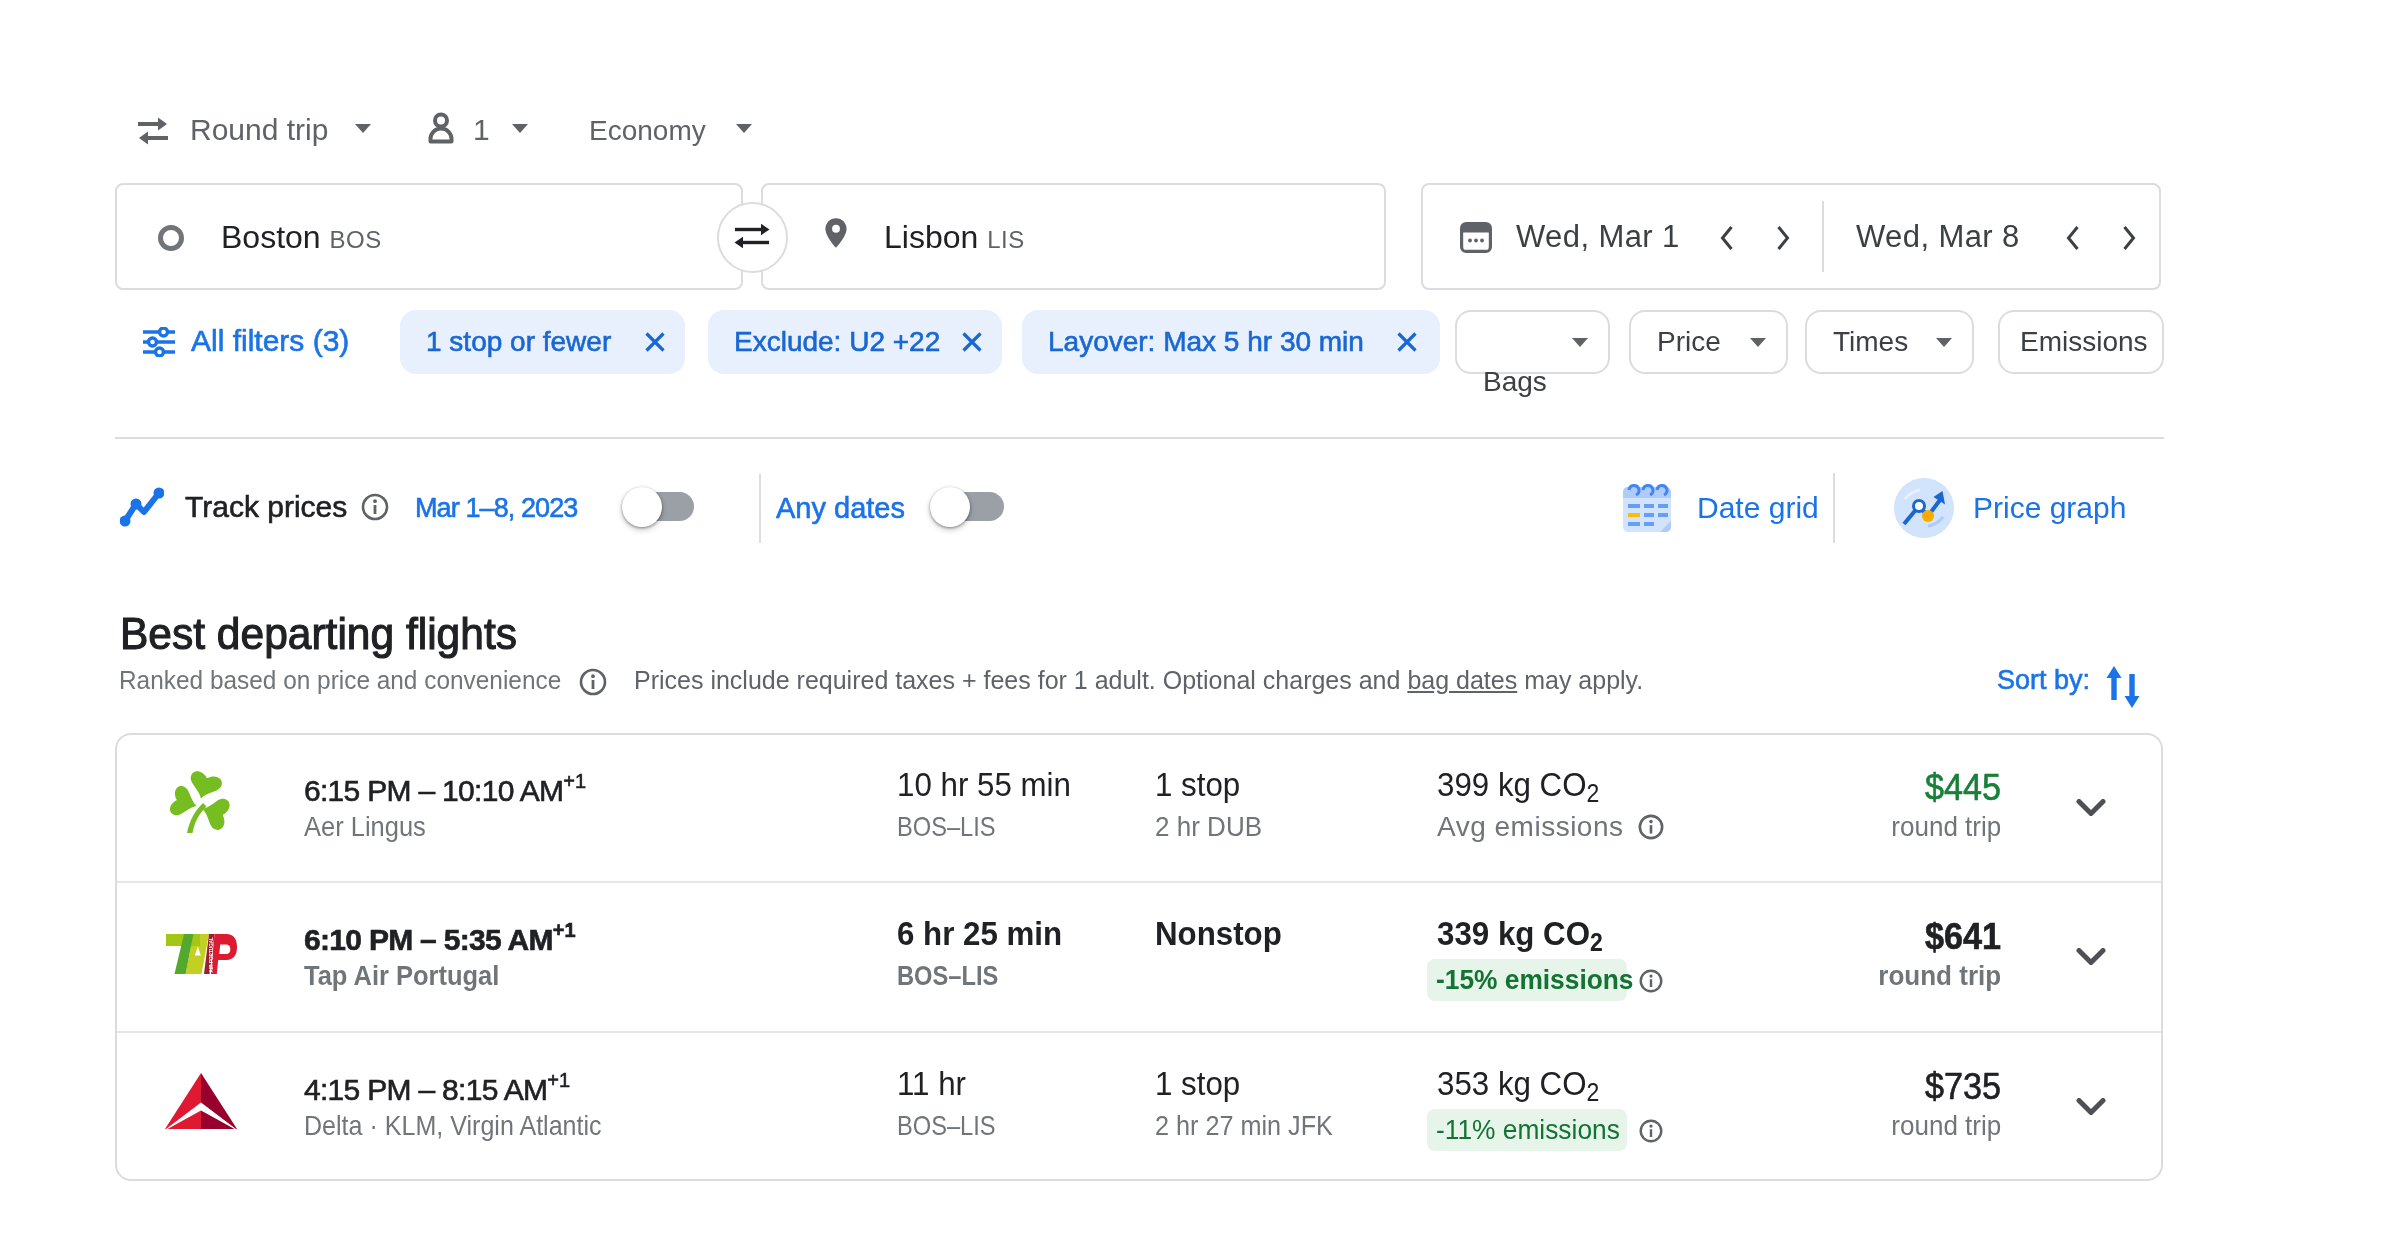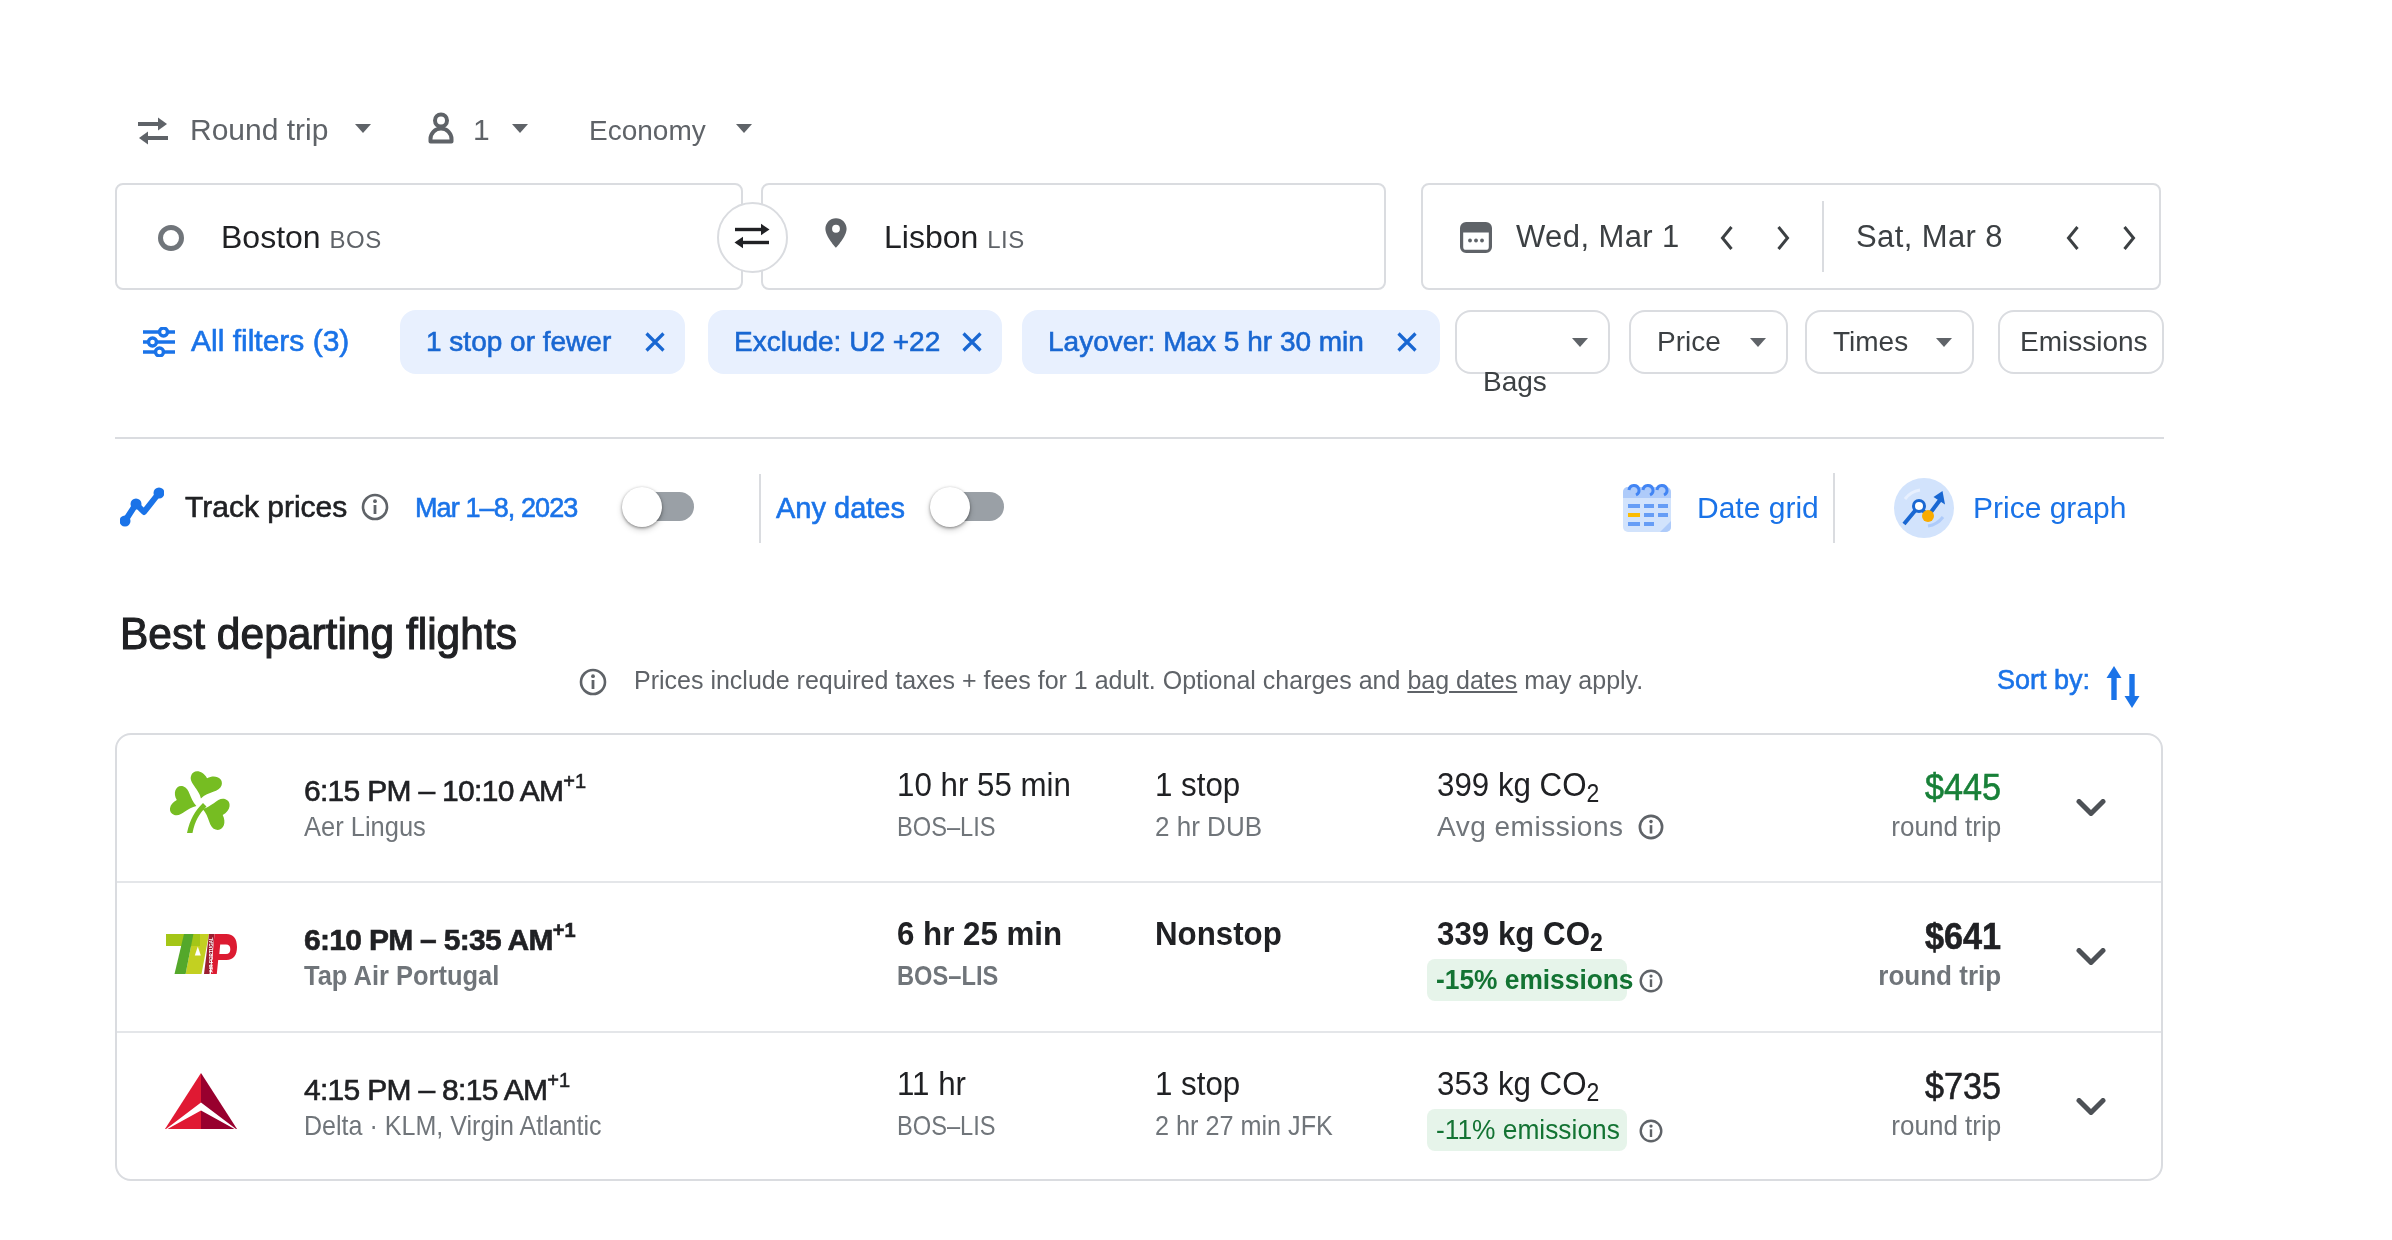--- a/index.html
+++ b/index.html
@@ -67,21 +67,21 @@
     <circle cx="23" cy="20.5" r="1.9" fill="#5f6368"></circle>
   </svg>
   <div class="abs" style="left:1516px;top:217px;font-size:31px;line-height:40px;color:#3c4043;letter-spacing:0.4px;">Wed, Mar 1</div>
   <svg class="abs" style="left:1716px;top:222px" width="22" height="32" viewBox="0 0 22 32">
       <path d="M15.5 5 L6.5 16 L15.5 27" stroke="#3c4043" stroke-width="3" fill="none"></path>
     </svg>
   <svg class="abs" style="left:1772px;top:222px" width="22" height="32" viewBox="0 0 22 32">
       <path d="M6.5 5 L15.5 16 L6.5 27" stroke="#3c4043" stroke-width="3" fill="none"></path>
     </svg>
   <div class="abs" style="left:1822px;top:201px;width:2px;height:71px;background:#dadce0;"></div>
-  <div class="abs" style="left:1856px;top:217px;font-size:31px;line-height:40px;color:#3c4043;letter-spacing:0.4px;">Sat, Mar 8</div>
+  <div class="abs" style="left:1856px;top:217px;font-size:31px;line-height:40px;color:#3c4043;letter-spacing:0.4px;">Wed, Mar 8</div>
   <svg class="abs" style="left:2062px;top:222px" width="22" height="32" viewBox="0 0 22 32">
       <path d="M15.5 5 L6.5 16 L15.5 27" stroke="#3c4043" stroke-width="3" fill="none"></path>
     </svg>
   <svg class="abs" style="left:2118px;top:222px" width="22" height="32" viewBox="0 0 22 32">
       <path d="M6.5 5 L15.5 16 L6.5 27" stroke="#3c4043" stroke-width="3" fill="none"></path>
     </svg>
 
   <svg class="abs" style="left:143px;top:327px" width="32" height="30" viewBox="0 0 32 30">
     <g stroke="#1a73e8" stroke-width="3.4" fill="none">
       <path d="M0 5 H16 M25 5 H32"></path>
@@ -174,20 +174,21 @@
     <path d="M11 21 a 23 23 0 0 1 15 -9" stroke="#e8f0fe" stroke-width="3" fill="none"></path>
     <path d="M49 39 a 23 23 0 0 1 -15 9" stroke="#aecbfa" stroke-width="3" fill="none"></path>
     <path d="M10 46 L25 28 L34 38 L46 22" stroke="#1967d2" stroke-width="4" fill="none"></path>
     <path d="M48.5 13 L51 26.5 L39.5 19 Z" fill="#1967d2"></path>
     <circle cx="25" cy="28" r="5.5" fill="#fff" stroke="#1967d2" stroke-width="3"></circle>
     <circle cx="34" cy="38" r="6" fill="#f9ab00"></circle>
   </svg>
   <div class="abs" style="left:1973px;top:489px;font-size:30px;line-height:38px;color:#1a73e8;">Price graph</div>
 
   <div class="abs" style="left:120px;top:606px;font-size:44px;line-height:56px;color:#202124;-webkit-text-stroke:1.1px #202124;"><span class="sx" style="transform:scaleX(0.966);">Best departing flights</span></div>
+  <div class="abs" style="left:119px;top:663px;font-size:25px;line-height:34px;color:#70757a;"><span class="sx" style="transform:scaleX(0.976);">Ranked based on price and convenience</span></div>
   <svg class="abs" style="left:579px;top:668px" width="28" height="28" viewBox="0 0 28 28">
     <circle cx="14" cy="14" r="12" class="info" stroke-width="2.6"></circle>
     <rect x="12.6" y="12" width="2.8" height="9" fill="#5f6368"></rect>
     <circle cx="14" cy="8.2" r="1.9" fill="#5f6368"></circle>
   </svg>
   <div class="abs" style="left:634px;top:663px;font-size:25px;line-height:34px;color:#5f6368;">Prices include required taxes + fees for 1 adult. Optional charges and <span style="text-decoration:underline;">bag dates</span> may apply.</div>
   <div class="abs med" style="left:1997px;top:661px;font-size:27px;line-height:38px;color:#1a73e8;">Sort by:</div>
   <svg class="abs" style="left:2104px;top:661px" width="40" height="52" viewBox="0 0 40 52">
     <path d="M10 39 V13" stroke="#1a73e8" stroke-width="5.4" fill="none"></path>
     <path d="M2.5 17 L10 5 L17.5 17 Z" fill="#1a73e8"></path>

